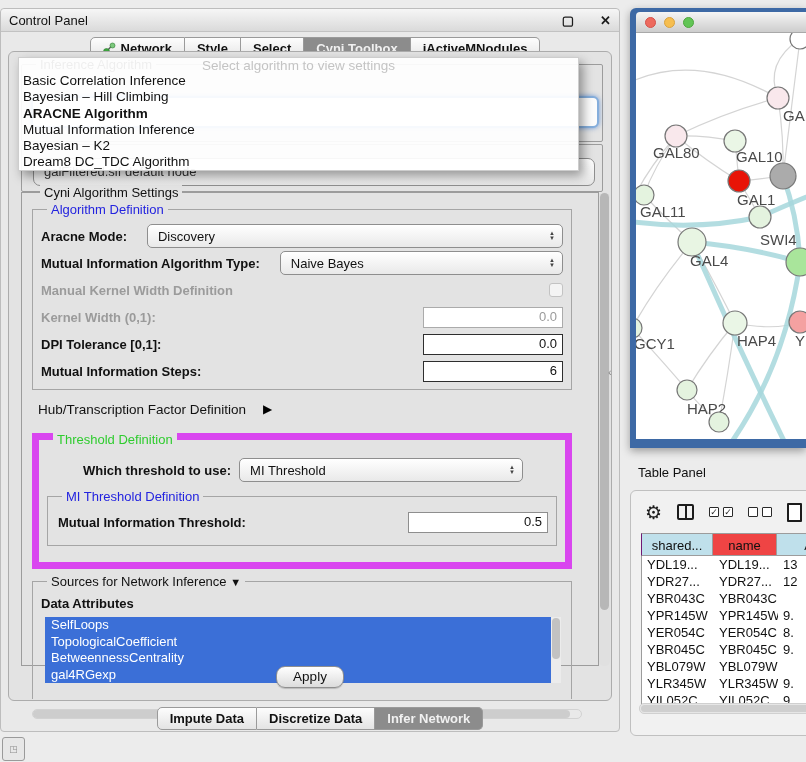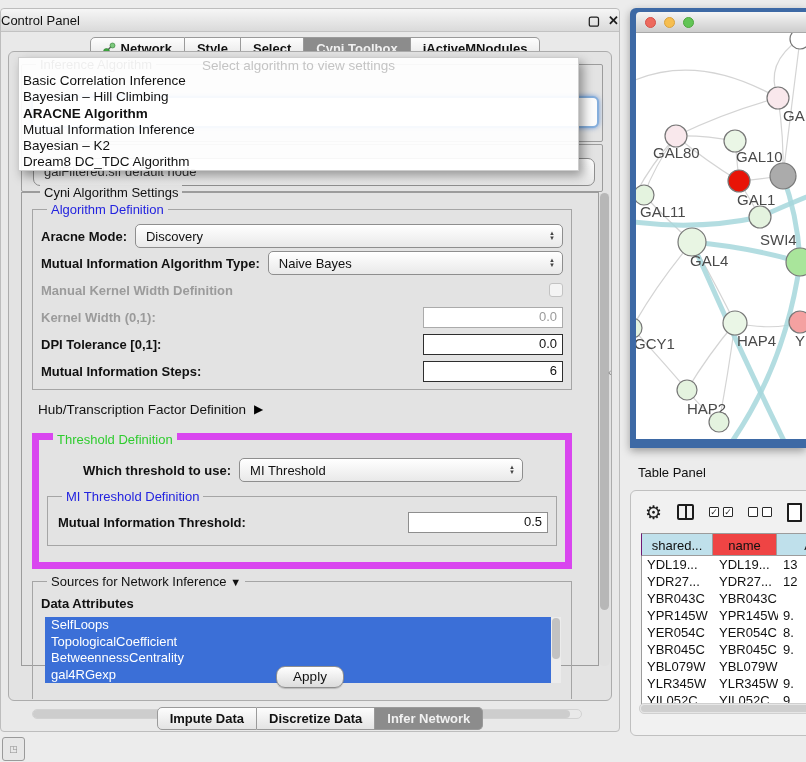--- a/index.html
+++ b/index.html
@@ -3,21 +3,21 @@
 <meta charset="utf-8">
 <style>
   html,body{margin:0;padding:0;background:#ECECEC;}
   *{box-sizing:border-box;}
   .screen{position:relative;width:806px;height:762px;background:#ECECEC;overflow:hidden;
           font-family:"Liberation Sans",sans-serif;color:#111;}
 
   
   .cp-window{position:absolute;left:0;top:8px;width:620px;height:724px;background:#E9E9E9;
              border:1px solid #BDBDBD;border-radius:4px;}
-  .cp-titlebar{height:23px;display:flex;align-items:center;gap:8px;padding:0 0;
+  .cp-titlebar{height:23px;display:flex;align-items:center;gap:26px;padding:0 8px;
                background:linear-gradient(#F6F6F6,#DADADA);border-bottom:1px solid #C2C2C2;
                border-radius:4px 4px 0 0;font-size:13px;}
   .cp-title{flex:1;}
   .tb-icon{font-size:13px;font-weight:bold;color:#1C1C1C;cursor:default;line-height:13px;}
 
   
   .tabstrip{position:absolute;top:28px;left:10px;right:0;display:flex;justify-content:center;}
   .seg{display:flex;align-items:center;gap:5px;height:23px;padding:0 12px;font-size:13px;font-weight:bold;
        border:1px solid #9A9A9A;border-left:none;background:linear-gradient(#FDFDFD,#E4E4E4);color:#111;}
   .seg:first-child{border-left:1px solid #9A9A9A;border-radius:5px 0 0 5px;}
@@ -40,34 +40,34 @@
   
   .settings-group{position:absolute;left:12px;top:140px;width:578px;height:474px;border:1px solid #9C9C9C;}
   .settings-group > .gtitle{left:18px;}
   .vscroll{position:absolute;right:1px;top:140px;width:11px;height:474px;background:#E0E0E0;border-radius:6px;}
   .vscroll .thumb{margin:1px;height:88%;background:#B7B7B7;border-radius:5px;}
 
   .algo-group{position:relative;margin:16px 26px 0 10px;border:1px solid #A5A5A5;padding:14px 8px 6px 8px;}
   .algo-group .gtitle,.thr-group .gtitle,.mi-group .gtitle,.src-group .gtitle{background:#E3E3E3;}
   .blue-t{color:var(--accent-blue,#2323DF);}
   .green-t{color:var(--accent-green,#2FCC2F);}
-  .frow{display:flex;align-items:center;height:24px;gap:8px;margin-bottom:3px;}
+  .frow{display:flex;align-items:center;height:24px;gap:20px;margin-bottom:3px;}
   .flabel{font-weight:bold;font-size:13px;white-space:nowrap;}
   .flabel.dis{color:#9B9B9B;}
   .sp{flex:1;}
   .combo{flex:1;display:flex;align-items:center;justify-content:space-between;height:24px;
          background:linear-gradient(#FFFFFF,#E9E9E9);border:1px solid #8E8E8E;border-radius:5px;
          padding:0 7px 0 10px;font-size:13px;box-shadow:inset 0 1px 0 #fff;}
   .spinner{display:flex;flex-direction:column;line-height:5px;font-size:6px;color:#444;}
   .tfield{width:140px;height:21px;background:#fff;border:1px solid #2E2E2E;font-size:13px;
           text-align:right;padding:1px 5px 0 5px;}
   .tfield.dis{border:1px solid #ABABAB;color:#9B9B9B;}
   .checkbox{width:14px;height:14px;border:1px solid #C3C3C3;border-radius:3px;background:#F4F4F4;}
 
-  .hub-row{display:flex;gap:8px;margin:12px 0 0 16px;font-size:13.5px;}
+  .hub-row{display:flex;gap:17px;margin:12px 0 0 16px;font-size:13.5px;}
   .hub-arrow{font-size:12px;color:#000;}
 
   .thr-group{position:relative;margin:16px 26px 0 10px;border:7px solid #d946ef;height:136px;}
   .which-row{display:flex;align-items:center;gap:8px;margin:18px 42px 0 44px;}
   .mi-group{position:relative;margin:14px 8px 0 8px;border:1px solid #A5A5A5;height:50px;}
   .mi-row{display:flex;align-items:center;margin:15px 8px 0 10px;}
 
   .src-group{position:relative;margin:12px 26px 0 10px;border:1px solid #A5A5A5;height:118px;
              border-bottom:none;}
   .da-label{margin:14px 0 0 8px;font-weight:bold;font-size:13px;}

